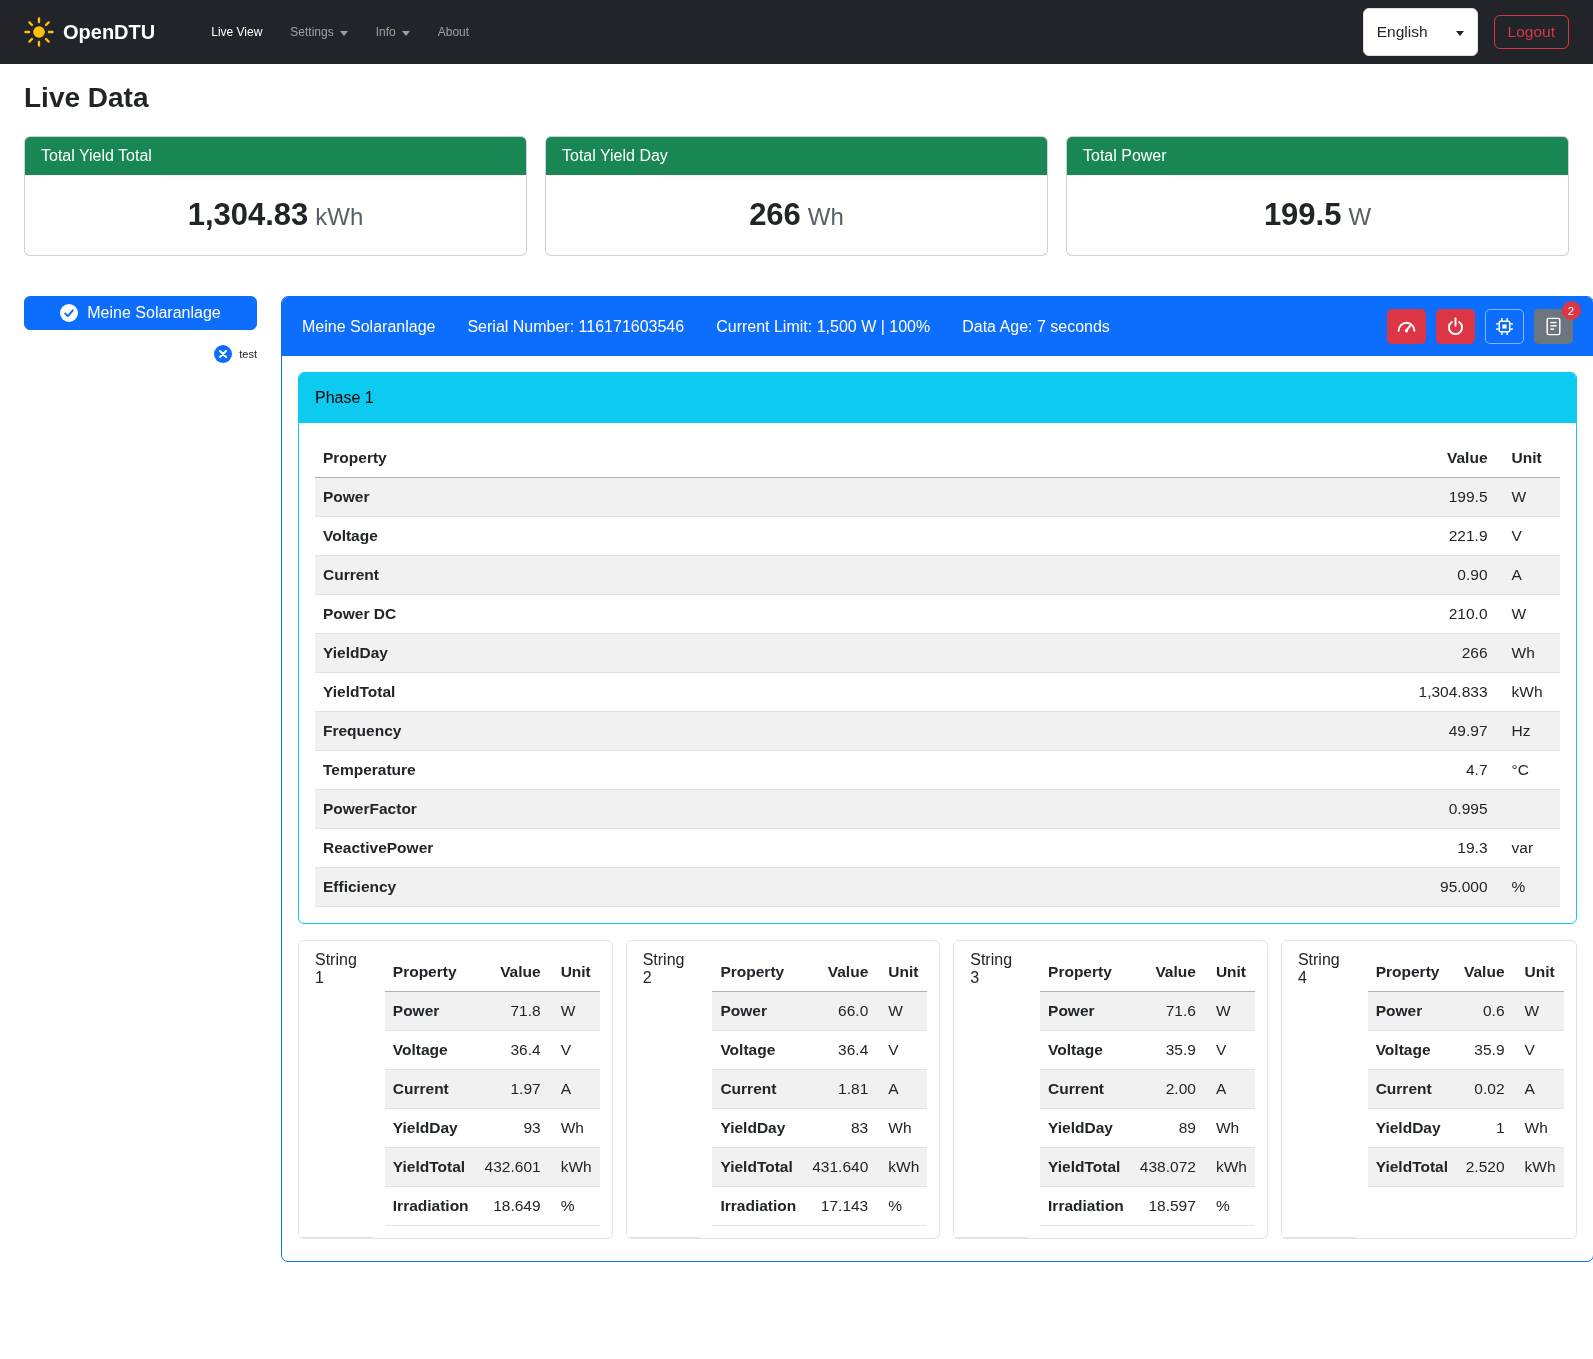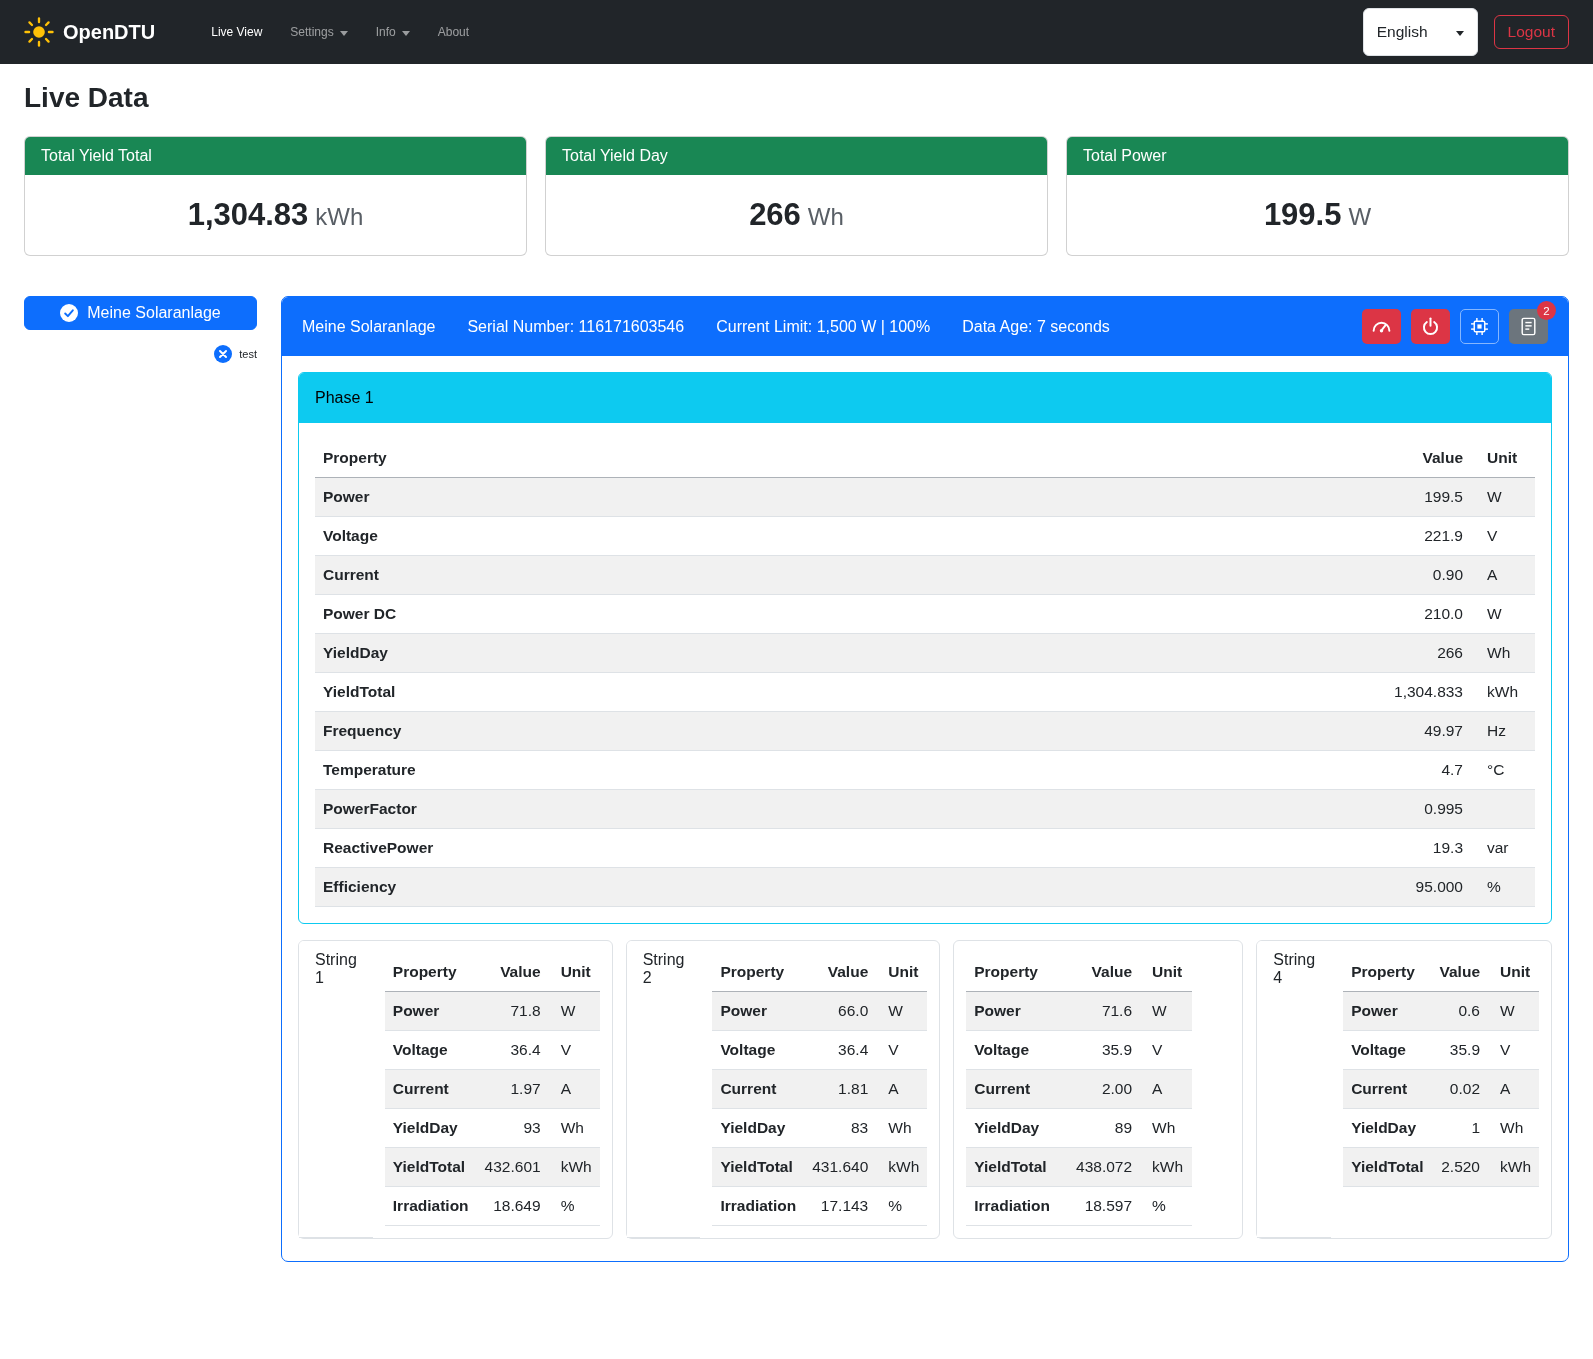--- a/index.html
+++ b/index.html
@@ -577,20 +577,21 @@
                       <td class="t-prop">Irradiation</td>
                       <td class="t-val">17.143</td>
                       <td class="t-unit">%</td>
                     </tr>
                   </tbody>
               </table>
             </div>
           </div>
 
           <div class="string-card">
+            <div class="string-header">String 3</div>
             <div class="string-body">
               <table class="data-table">
                 <thead>
                   <tr>
                     <th class="t-prop">Property</th>
                     <th class="t-val">Value</th>
                     <th class="t-unit">Unit</th>
                   </tr>
                 </thead>
                 <tbody>

